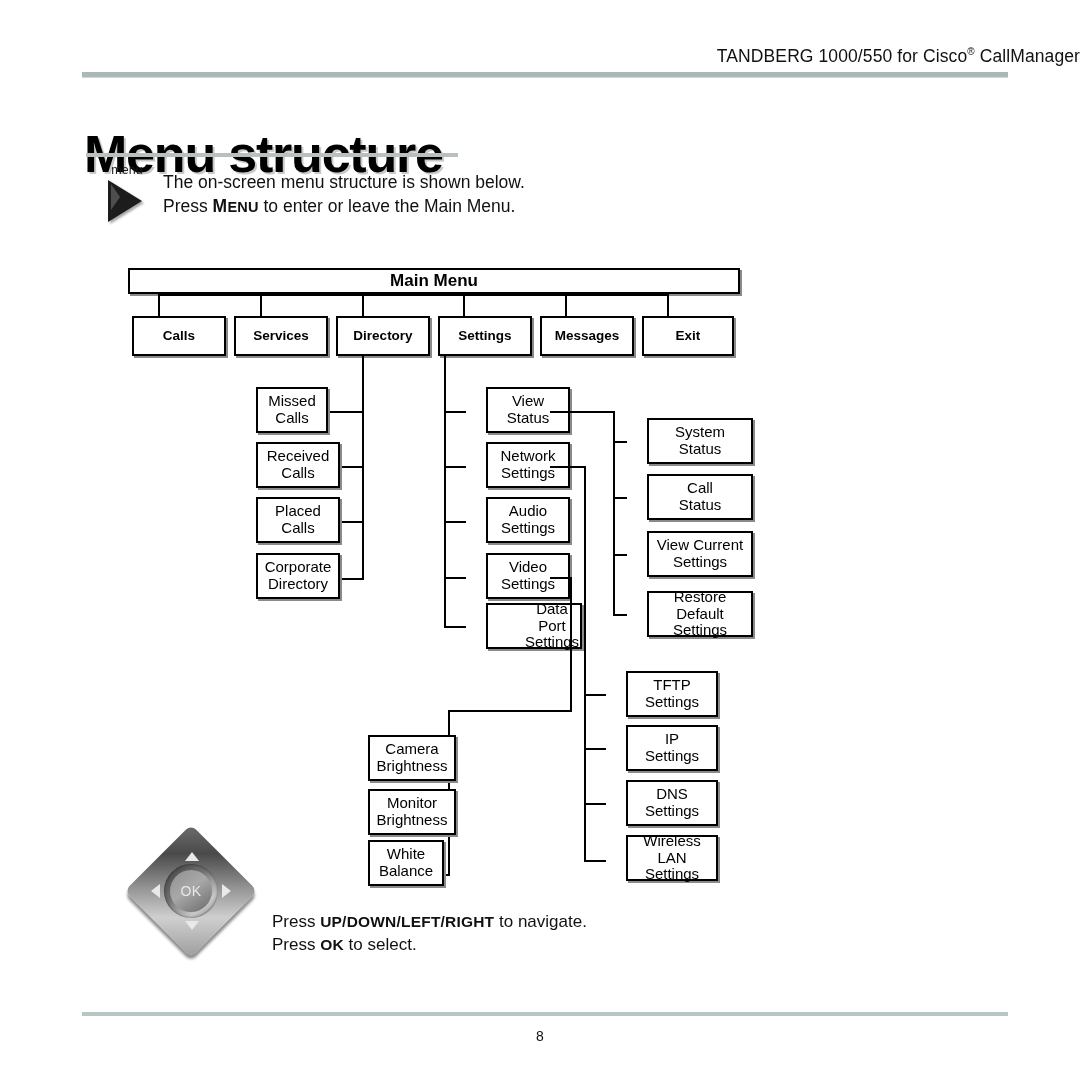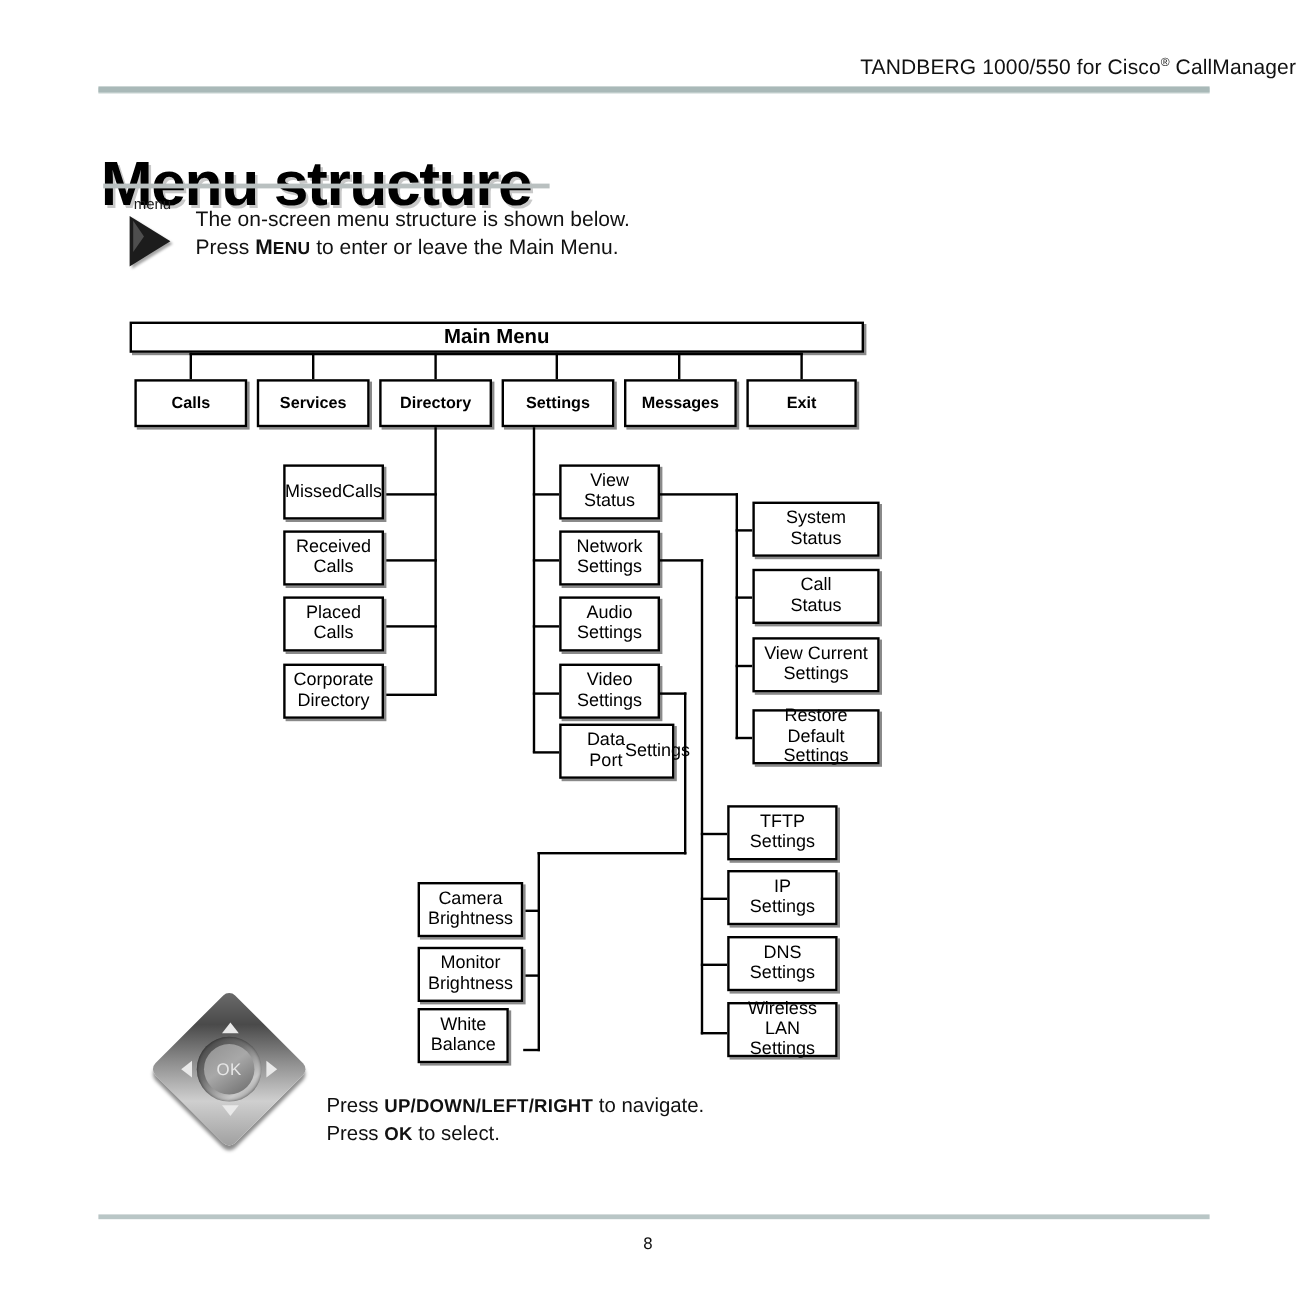--- a/index.html
+++ b/index.html
@@ -138,20 +138,21 @@
     box-sizing: border-box;
     border: 2px solid #000;
     background: #fff;
     box-shadow: 2px 2px 0 0 #8a8a8a;
     display: flex;
     align-items: center;
     justify-content: center;
     text-align: center;
     line-height: 1.12;
     color: #000;
+    margin-left: 20px;
   }
   .node.root {
     font-weight: bold;
     font-size: 17px;
   }
   .node.lvl1 {
     font-weight: bold;
     font-size: 13.5px;
   }
   .node.lvl2, .node.lvl3 {
@@ -317,21 +318,21 @@
   <div class="node lvl1" style="left:622px; top:316px; width:92px; height:40px;">
     <span class="nlabel">Exit</span>
   </div>
 
   <div class="wire" style="left:362px; top:356px; width:2px; height:224px;"></div>
   <div class="wire" style="left:320px; top:411px; width:44px; height:2px;"></div>
   <div class="wire" style="left:320px; top:466px; width:44px; height:2px;"></div>
   <div class="wire" style="left:320px; top:521px; width:44px; height:2px;"></div>
   <div class="wire" style="left:320px; top:578px; width:44px; height:2px;"></div>
 
-  <div class="node lvl2" style="left:236px; top:387px; width:84px; height:46px; flex-direction:row;">
+  <div class="node lvl2" style="left:236px; top:387px; width:72px; height:46px; flex-direction:column;">
     <span class="nlabel">Missed</span>
     <span class="nlabel">Calls</span>
   </div>
   <div class="node lvl2" style="left:236px; top:442px; width:84px; height:46px; flex-direction:column;">
     <span class="nlabel">Received</span>
     <span class="nlabel">Calls</span>
   </div>
   <div class="node lvl2" style="left:236px; top:497px; width:84px; height:46px; flex-direction:column;text-align:right;">
     <span class="nlabel">Placed</span>
     <span class="nlabel">Calls</span>
@@ -357,21 +358,21 @@
     <span class="nlabel">Settings</span>
   </div>
   <div class="node lvl2" style="left:466px; top:497px; width:84px; height:46px; flex-direction:column;">
     <span class="nlabel">Audio</span>
     <span class="nlabel">Settings</span>
   </div>
   <div class="node lvl2" style="left:466px; top:553px; width:84px; height:46px; flex-direction:column;">
     <span class="nlabel">Video</span>
     <span class="nlabel">Settings</span>
   </div>
-  <div class="node lvl2" style="left:466px; top:603px; width:96px; height:46px; flex-direction:row;padding-left:36px;">
+  <div class="node lvl2" style="left:466px; top:603px; width:96px; height:46px; flex-direction:column;padding-left:36px;">
     <span class="nlabel">Data Port</span>
     <span class="nlabel">Settings</span>
   </div>
 
   <div class="wire" style="left:550px; top:411px; width:65px; height:2px;"></div>
   <div class="wire" style="left:613px; top:411px; width:2px; height:205px;"></div>
   <div class="wire" style="left:613px; top:441px; width:14px; height:2px;"></div>
   <div class="wire" style="left:613px; top:497px; width:14px; height:2px;"></div>
   <div class="wire" style="left:613px; top:554px; width:14px; height:2px;"></div>
   <div class="wire" style="left:613px; top:614px; width:14px; height:2px;"></div>

